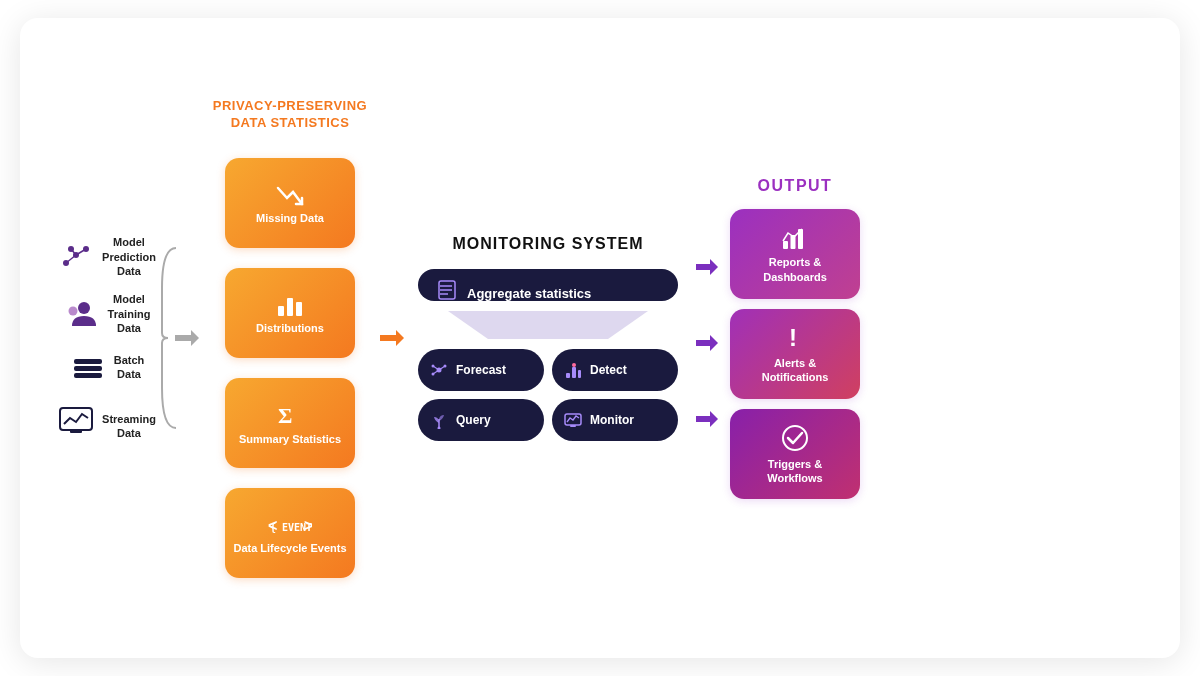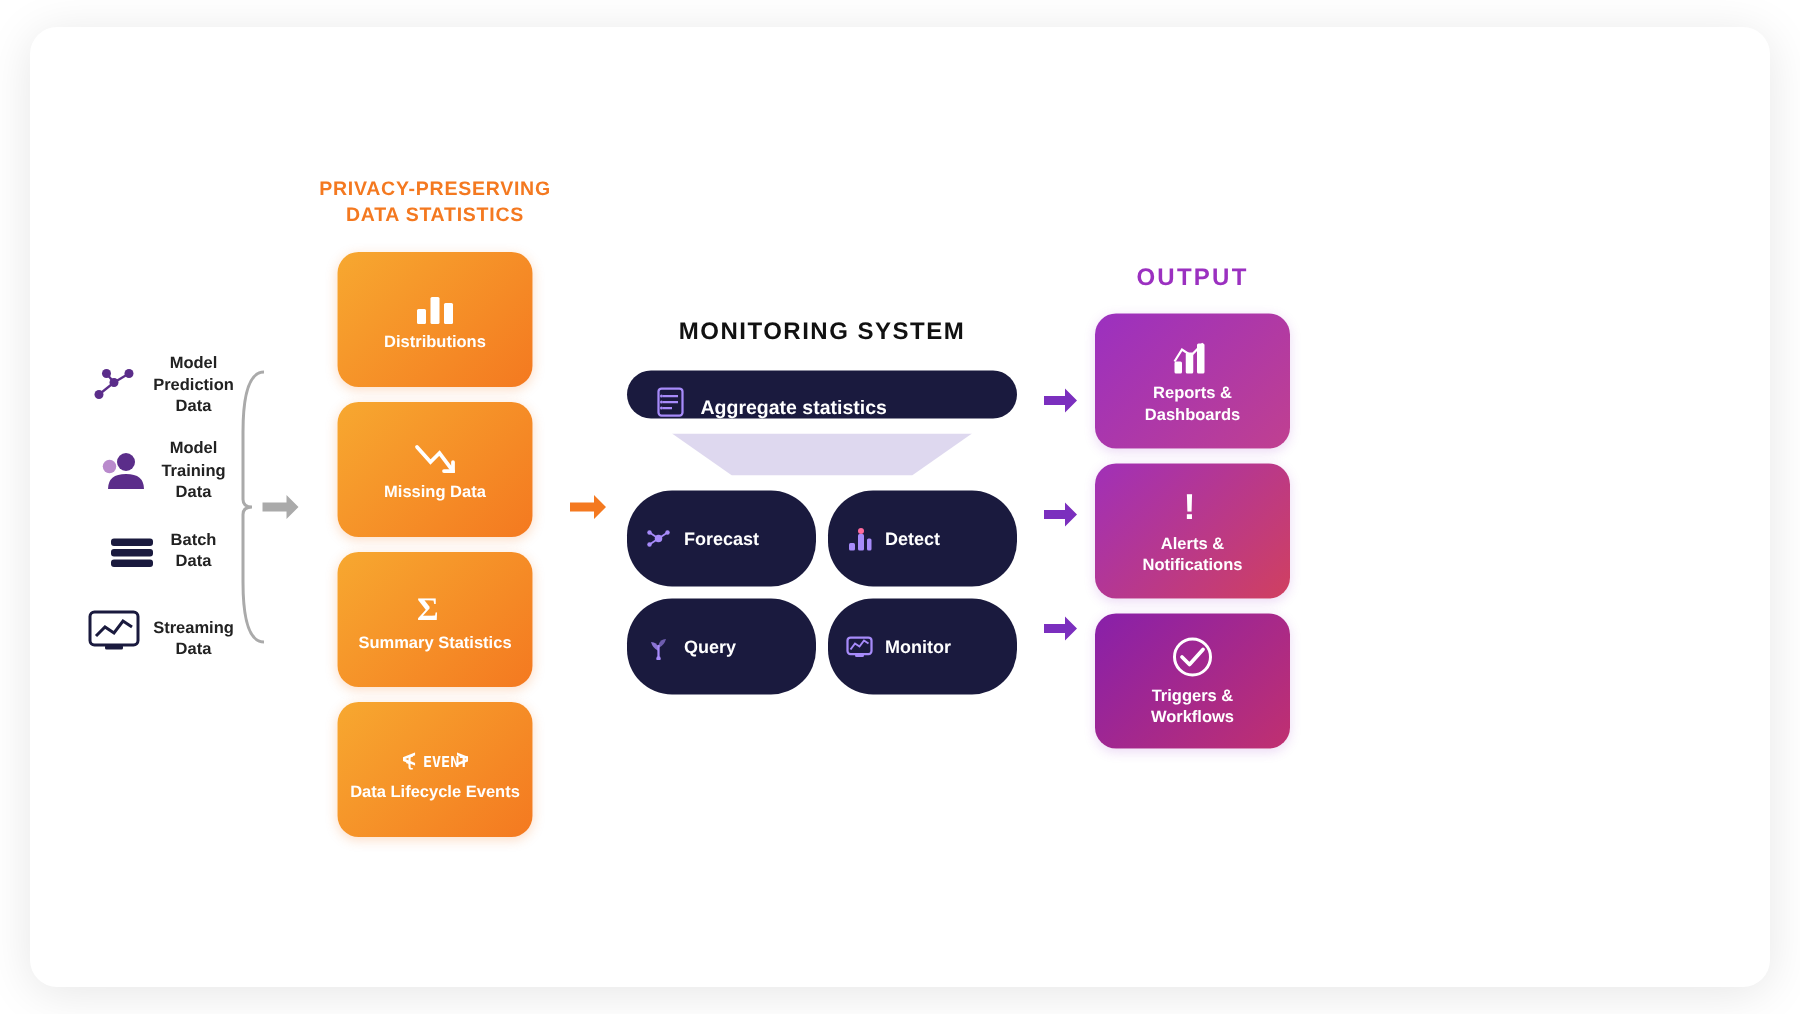--- a/index.html
+++ b/index.html
@@ -73,21 +73,21 @@
       justify-content: center;
       width: 40px;
       flex-shrink: 0;
     }
 
     
     .privacy-column {
       display: flex;
       flex-direction: column;
       align-items: center;
-      gap: 10px;
+      gap: 20px;
       width: 160px;
       flex-shrink: 0;
     }
     .privacy-title {
       font-size: 13px;
       font-weight: 800;
       color: #f47920;
       text-align: center;
       text-transform: uppercase;
       line-height: 1.3;
@@ -152,21 +152,21 @@
       font-size: 18px;
       color: #a78bfa;
     }
     .monitor-btn-grid {
       display: grid;
       grid-template-columns: 1fr 1fr;
       gap: 8px;
       width: 100%;
     }
     .monitor-btn-small {
-      height: 64px;
+      height: 42px;
       background: #1a1a3e;
       border-radius: 30px;
       display: flex;
       align-items: center;
       gap: 8px;
       padding: 0 12px;
       color: #fff;
       font-size: 12px;
       font-weight: 600;
     }
@@ -294,36 +294,36 @@
     </svg>
   </div>
 
   <div class="privacy-column">
     <div class="privacy-title" style="white-space:pre-line;">PRIVACY-PRESERVING
 DATA STATISTICS</div>
 
     <div class="stat-card">
       <div class="stat-card-icon">
         <svg width="30" height="26" viewBox="0 0 30 26">
+          <polyline points="3,6 12,16 18,10 27,22" fill="none" stroke="white" stroke-width="2.5" stroke-linecap="round"></polyline>
+          <polyline points="21,22 27,22 27,16" fill="none" stroke="white" stroke-width="2.5" stroke-linecap="round"></polyline>
+        </svg>
+      </div>
+      <div class="stat-card-label">Missing Data</div>
+    </div>
+
+    <div class="stat-card">
+      <div class="stat-card-icon">
+        <svg width="30" height="26" viewBox="0 0 30 26">
           <rect x="3" y="14" width="6" height="10" rx="1" fill="white"></rect>
           <rect x="12" y="6" width="6" height="18" rx="1" fill="white"></rect>
           <rect x="21" y="10" width="6" height="14" rx="1" fill="white"></rect>
         </svg>
       </div>
       <div class="stat-card-label">Distributions</div>
-    </div>
-
-    <div class="stat-card">
-      <div class="stat-card-icon">
-        <svg width="30" height="26" viewBox="0 0 30 26">
-          <polyline points="3,6 12,16 18,10 27,22" fill="none" stroke="white" stroke-width="2.5" stroke-linecap="round"></polyline>
-          <polyline points="21,22 27,22 27,16" fill="none" stroke="white" stroke-width="2.5" stroke-linecap="round"></polyline>
-        </svg>
-      </div>
-      <div class="stat-card-label">Missing Data</div>
     </div>
 
     <div class="stat-card">
       <div class="stat-card-icon">
         <svg width="30" height="28" viewBox="0 0 30 28">
           <text x="3" y="22" font-size="22" font-family="serif" fill="white" font-weight="bold">Σ</text>
         </svg>
       </div>
       <div class="stat-card-label">Summary Statistics</div>
     </div>

